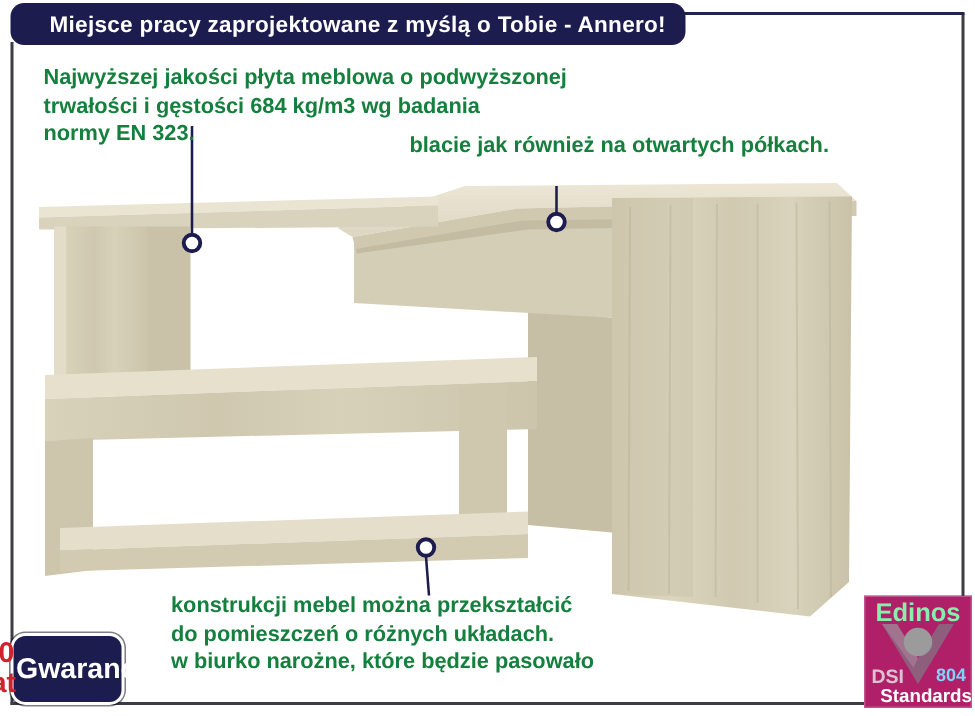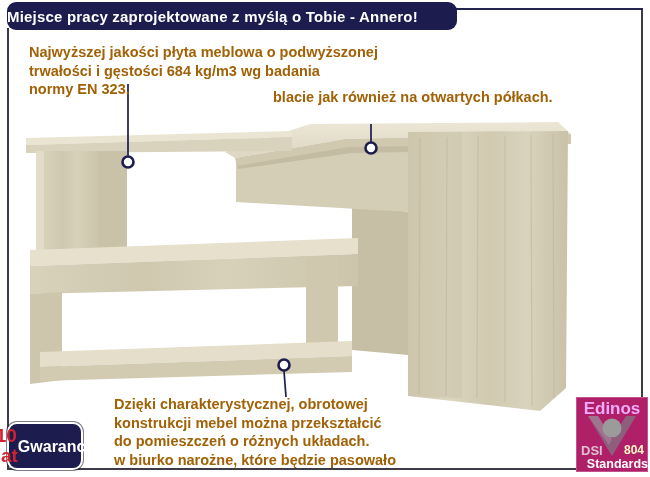--- a/index.html
+++ b/index.html
@@ -10,53 +10,53 @@
   .frame-line { position:absolute; background:#3c3c46; }
   .frame-left   { left:7px;  top:28px;  width:2px;  height:442px; }
   .frame-right  { left:641px; top:9px;  width:2px;  height:461px; }
   .frame-bottom { left:7px;  top:468px; width:636px; height:2px; }
   .frame-topright { left:448px; top:8px; width:195px; height:2px; background:#23234f; }
 
   
   .banner { position:absolute; left:7px; top:2px; width:450px; height:28px;
     background:#1c1c4e; border-radius:9px; color:#fff; font-weight:bold;
     font-size:15px; letter-spacing:.2px; display:flex; align-items:center;
-    padding-left:0; white-space:nowrap;text-align:center; }
+    padding-left:26px; white-space:nowrap;text-align:center; }
 
   
-  .callout-text { position:absolute; color:#a16207; font-weight:bold;
+  .callout-text { position:absolute; color:#15803d; font-weight:bold;
     font-size:14.5px; line-height:18.5px; white-space:nowrap; }
   .callout-material { left:29px;  top:43px;  }
   .callout-storage  { left:273px; top:88px;  }
   .callout-rotation { left:114px; top:395px; }
 
   
   .brand { position:absolute; left:470px; top:11px; width:170px; height:80px; }
   .brand-chair { position:absolute; left:8px; top:2px; }
   .brand-word { position:absolute; left:74px; top:16px; font-size:42px;
     font-weight:bold; color:#161616; letter-spacing:-1px;
     transform:scale(0.74,1.02); transform-origin:left top; }
 
   
   .badge-warranty { position:absolute; left:7px; top:422px; width:76px; height:48px;
     background:#1c1c4e; border:2px solid #ffffff; border-radius:10px;
     box-shadow:0 0 0 1px rgba(20,20,40,.55); display:flex; flex-direction:row;
     align-items:center; justify-content:center; }
   .badge-warranty .w1 { color:#d0232e; font-weight:bold; font-size:19px; line-height:20px; }
-  .badge-warranty .w2 { color:#ffffff; font-weight:bold; font-size:16px; line-height:15px; }
+  .badge-warranty .w2 { color:#ffffff; font-weight:bold; font-size:19px; line-height:15px; }
 
   
   .badge-standards { position:absolute; left:576px; top:397px; width:72px; height:75px;
     background:#b02069; box-shadow:0 0 0 1px #c4528d inset; }
   .badge-standards .ed { position:absolute; top:2px; left:0; width:100%; text-align:center;
-    color:#f0abfc; font-weight:bold; font-size:17px; }
+    color:#86efac; font-weight:bold; font-size:17px; }
   .badge-standards svg { position:absolute; left:8px; top:19px; }
   .badge-standards .dsi { position:absolute; left:5px; top:46px; color:#dcc2d0;
     font-weight:bold; font-size:13px; }
-  .badge-standards .n804 { position:absolute; right:4px; top:46px; color:#fef9c3;
+  .badge-standards .n804 { position:absolute; right:4px; top:46px; color:#7dd3fc;
     font-weight:bold; font-size:12px; }
   .badge-standards .std { position:absolute; bottom:1px; left:0; width:100%;
     text-align:right; color:#fff; font-weight:bold; font-size:12.5px; }
 
   .product-svg { position:absolute; left:0; top:0; }
 </style>
 </head>
 <body>
 
 <div class="stage">
@@ -149,21 +149,20 @@
     <div>Najwyższej jakości płyta meblowa o podwyższonej</div>
     <div>trwałości i gęstości 684 kg/m3 wg badania</div>
     <div>normy EN 323.</div>
   </div>
 
   <div class="callout-text callout-storage">
     <div>blacie jak również na otwartych półkach.</div>
   </div>
 
   <div class="callout-text callout-rotation">
-    <div>Dzięki charakterystycznej, obrotowej</div>
     <div>konstrukcji mebel można przekształcić</div>
     <div>do pomieszczeń o różnych układach.</div>
     <div>w biurko narożne, które będzie pasowało</div>
   </div>
 
   <div class="badge-warranty">
     <div class="w1">10 lat</div>
     <div class="w2">Gwarancji</div>
   </div>
 

